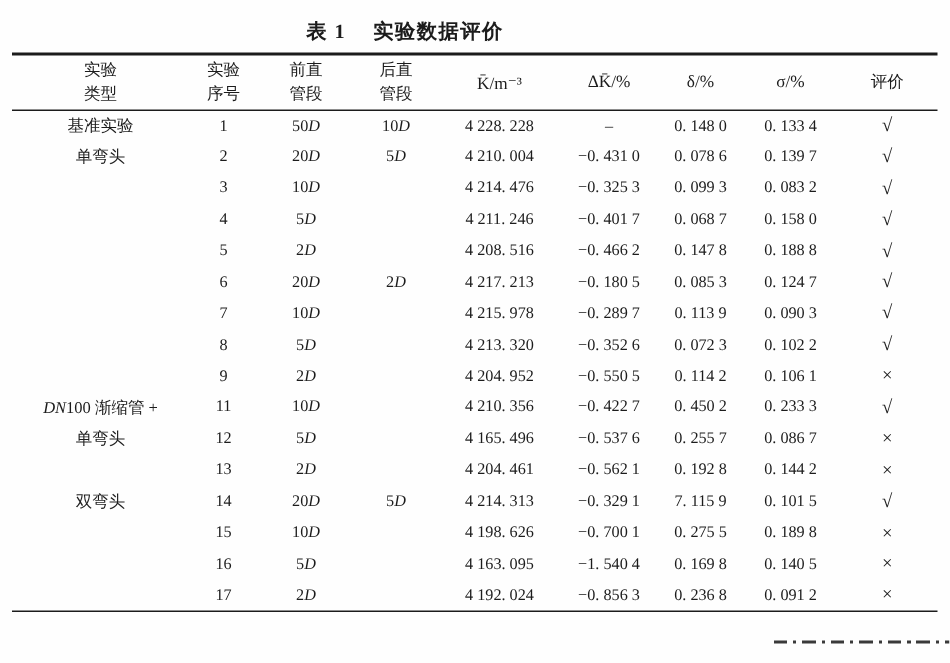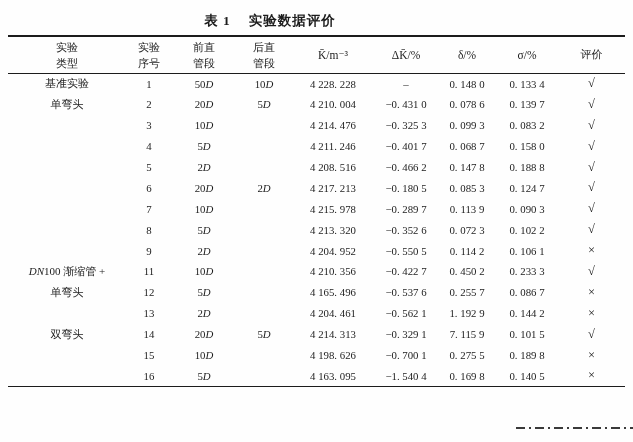--- a/index.html
+++ b/index.html
@@ -253,21 +253,21 @@
           <td class="c-eval">×</td>
         </tr>
 
         <tr>
           <td class="c-type"></td>
           <td class="c-no">13</td>
           <td class="c-pipe">2<i>D</i></td>
           <td class="c-pipe"></td>
           <td class="c-num">4 204. 461</td>
           <td class="c-num">−0. 562 1</td>
-          <td class="c-num">1. 192 9</td>
+          <td class="c-num">0. 192 8</td>
           <td class="c-num">0. 144 2</td>
           <td class="c-eval">×</td>
         </tr>
 
         <tr>
           <td class="c-type">双弯头</td>
           <td class="c-no">14</td>
           <td class="c-pipe">20<i>D</i></td>
           <td class="c-pipe">5<i>D</i></td>
           <td class="c-num">4 214. 313</td>
@@ -294,19 +294,30 @@
           <td class="c-no">16</td>
           <td class="c-pipe">5<i>D</i></td>
           <td class="c-pipe"></td>
           <td class="c-num">4 163. 095</td>
           <td class="c-num">−1. 540 4</td>
           <td class="c-num">0. 169 8</td>
           <td class="c-num">0. 140 5</td>
           <td class="c-eval">×</td>
         </tr>
 
+        <tr>
+          <td class="c-type"></td>
+          <td class="c-no">17</td>
+          <td class="c-pipe">2<i>D</i></td>
+          <td class="c-pipe"></td>
+          <td class="c-num">4 192. 024</td>
+          <td class="c-num">−0. 856 3</td>
+          <td class="c-num">0. 236 8</td>
+          <td class="c-num">0. 091 2</td>
+          <td class="c-eval">×</td>
+        </tr>
       </tbody>
   </table>
 
   <div class="artifact-text-mask"></div>
   <div class="artifact-dash"></div>
 
 </div>
 
 </body></html>

